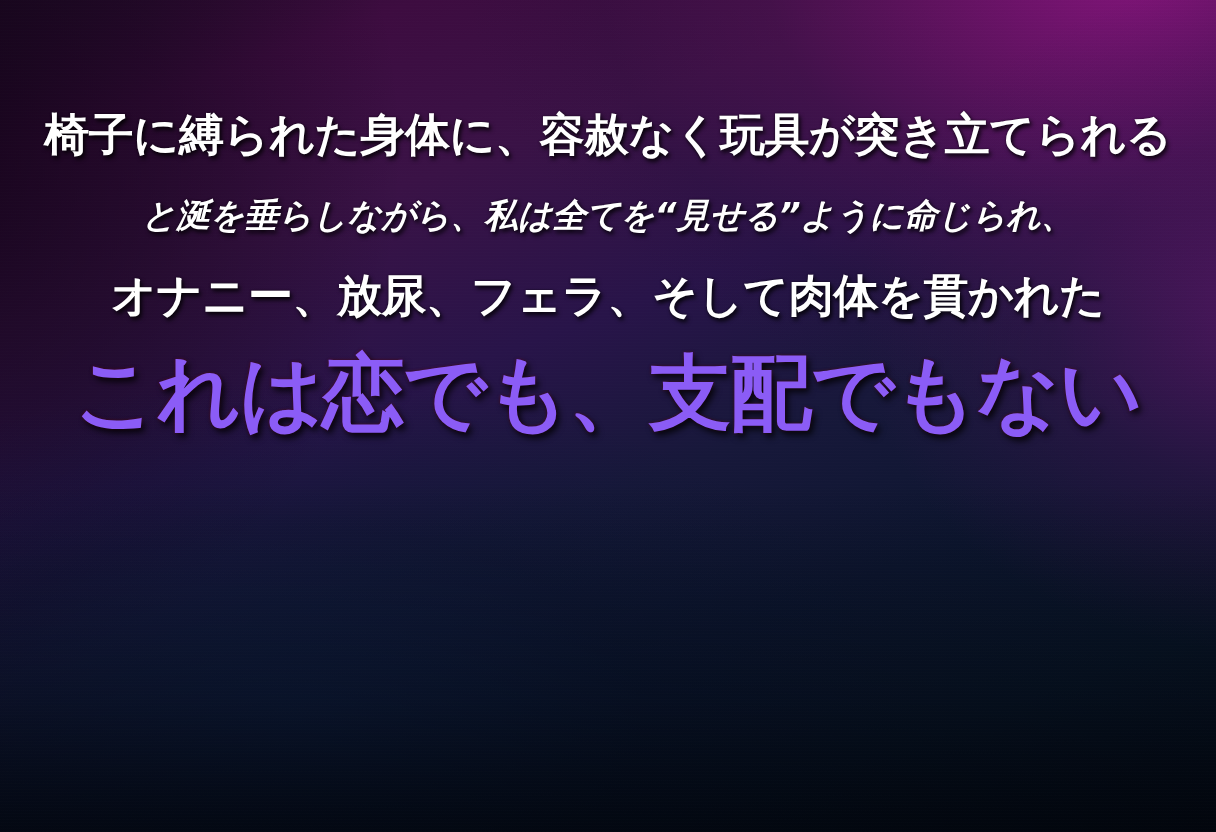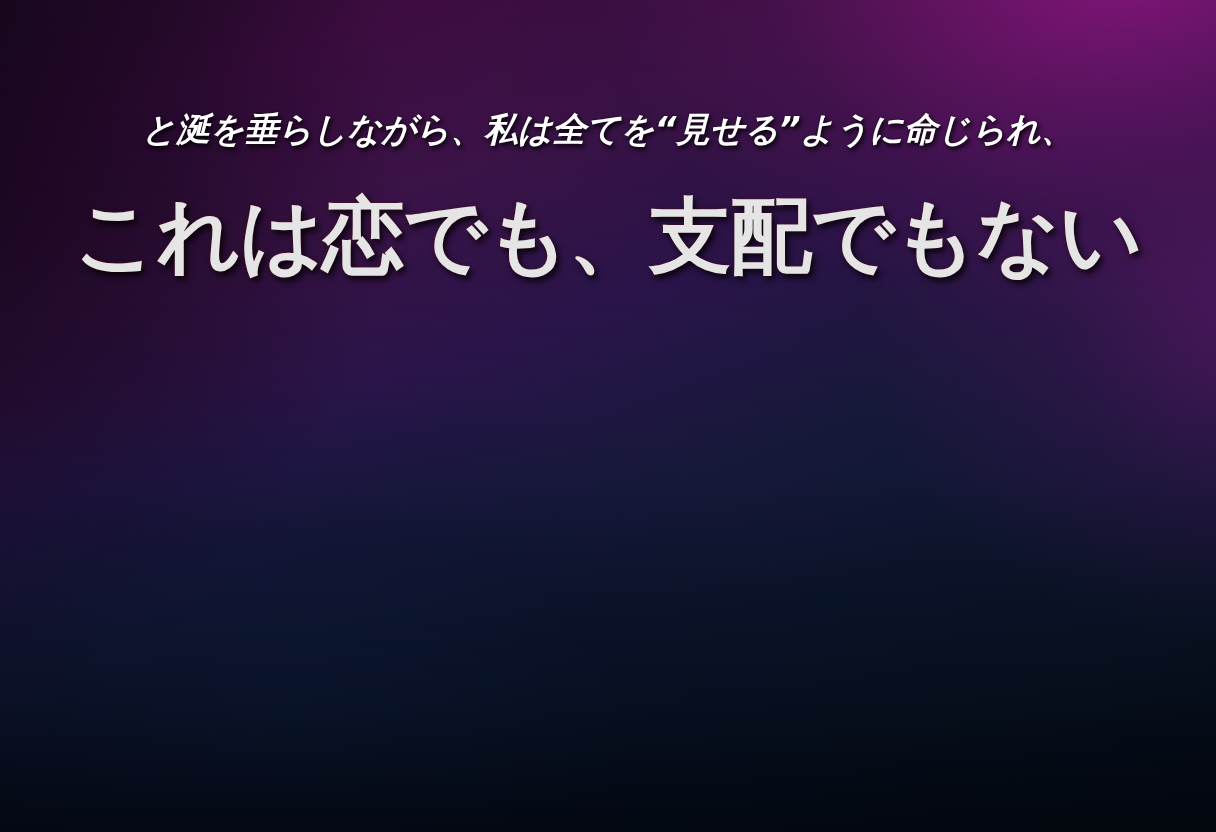--- a/index.html
+++ b/index.html
@@ -102,21 +102,21 @@
     text-shadow:
        2px 3px 4px rgba(0,0,0,0.85),
        0 0 2px rgba(0,0,0,0.6);
   }
   .body-line.l1 { font-size:45px; }
   .body-line.l2 { font-size:45px; }
   .body-line.l3 { font-size:34px;font-style:italic; }
   .body-line.l4 { font-size:45px; margin-bottom:26px; }
 
   .headline {
-    color:#e5e5e5;
+    color:#8b5cf6;
     font-size:82px;
     margin-top:8px;
     margin-bottom:44px;
     letter-spacing:-0.015em;
     text-shadow:
        3px 4px 6px rgba(0,0,0,0.80),
        0 0 3px rgba(120,10,10,0.55);
   }
 
   .tagline {
@@ -147,21 +147,23 @@
   <div class="bg-layer bg-vig-l"></div>
   <div class="bg-layer bg-bloom-tr"></div>
   <div class="bg-layer bg-bloom-mr"></div>
   <div class="bg-layer bg-bloom-b"></div>
   <div class="bg-layer bg-bottom-dark"></div>
   <div class="bg-layer bg-noise"></div>
 
   <div class="content">
 
 
+    <div class="line body-line l2">椅子に縛られた身体に、容赦なく玩具が突き立てられる</div>
 
     <div class="line body-line l3">と涎を垂らしながら、私は全てを“見せる”ように命じられ、</div>
 
+    <div class="line body-line l4">オナニー、放尿、フェラ、そして肉体を貫かれた</div>
 
     <div class="line headline">これは恋でも、支配でもない</div>
 
 
   </div>
 </div>
 
 </body></html>

